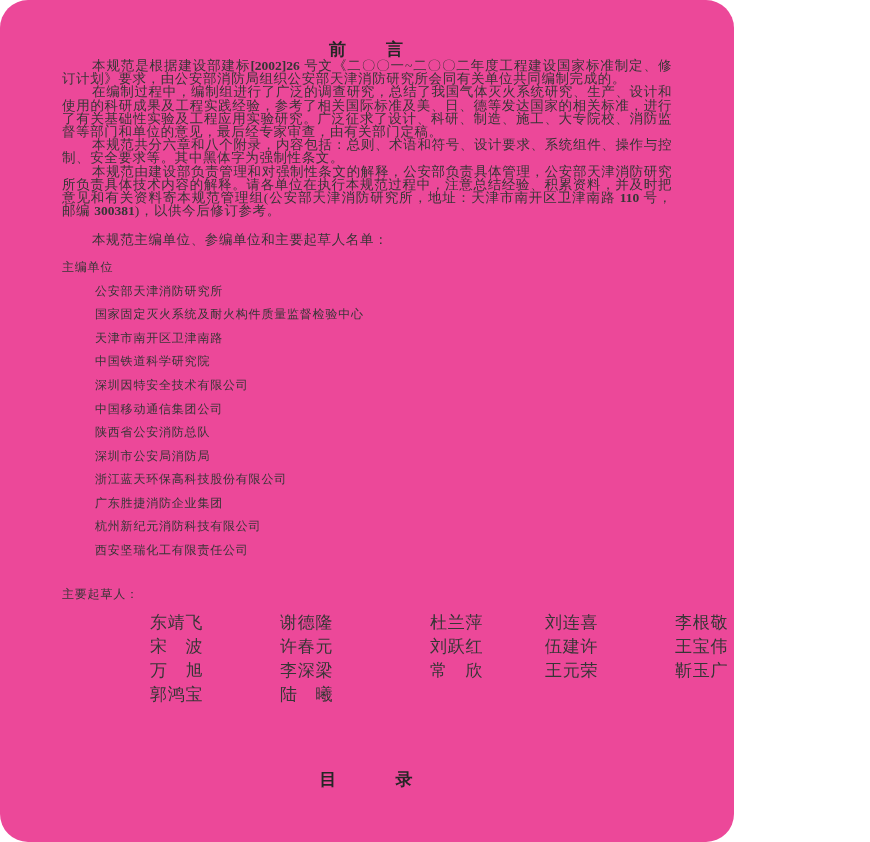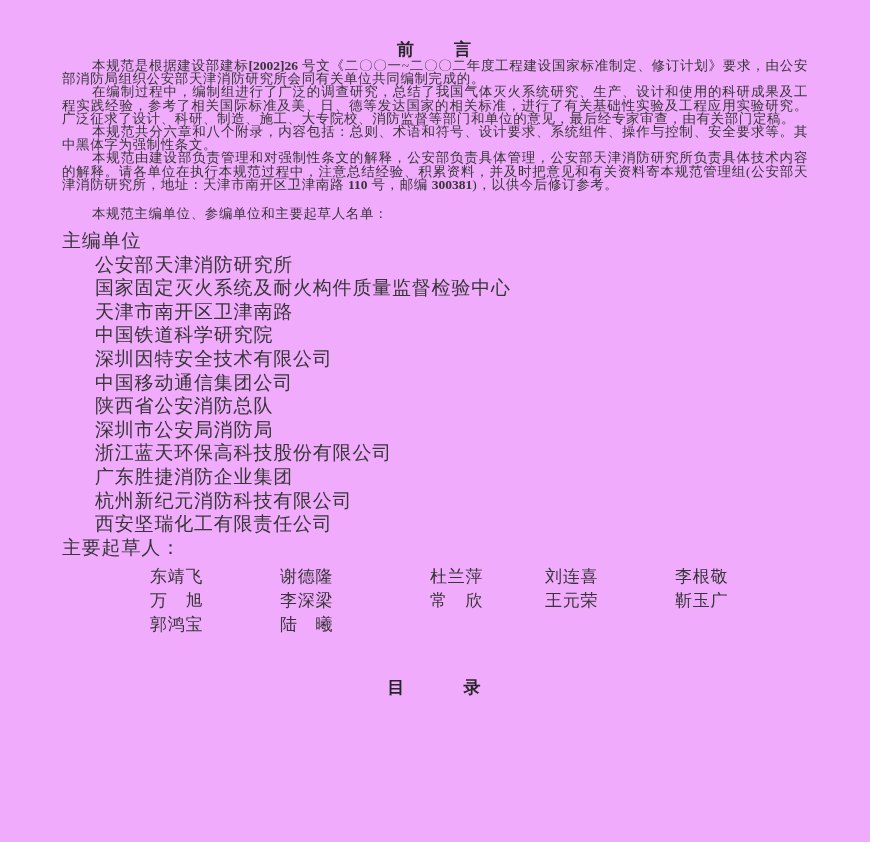--- a/index.html
+++ b/index.html
@@ -2,27 +2,28 @@
 <html><head>
 <meta charset="utf-8">
 <style>
   html, body {
     margin: 0;
     padding: 0;
     background: #ffffff;
   }
   .page {
     position: relative;
-    width: 870px;
+    width: 734px;
     height: 842px;
-    background: #f0abfc;
+    background: #ec4899;
     overflow: hidden;
     font-family: "Liberation Serif", "DejaVu Serif", serif;
     color: #333333;
     box-sizing: border-box;
+    border-radius: 28px;
   }
   .content {
     padding: 0 62px;
   }
   .doc-title {
     margin: 0;
     padding-top: 41px;
     text-align: center;
     font-size: 17px;
     font-weight: bold;
@@ -48,49 +49,50 @@
   .units-intro {
     margin-top: 16px;
   }
   .units {
     margin-top: 9px;
   }
   .unit-row {
     height: 23.6px;
     display: flex;
     align-items: center;
-    font-size: 19px;
+    font-size: 12px;
     letter-spacing: 0.8px;
     color: #363636;
     white-space: nowrap;
   }
   .unit-row.indent {
     padding-left: 33px;
   }
   .drafters {
+    margin-top: 20px;
   }
   .names-grid {
     margin-top: 5px;
   }
   .names-row {
     display: grid;
     grid-template-columns: 130px 150px 115px 130px 1fr;
     padding-left: 88px;
     height: 24px;
     align-items: center;
   }
   .name-cell {
     font-size: 17px;
     letter-spacing: 0.8px;
     color: #363636;
     white-space: nowrap;
   }
   .footer-title {
     padding-top: 0;
-    margin-top: 42px;
+    margin-top: 64px;
   }
 </style>
 </head>
 <body>
 
 <div class="page">
 
   <h1 class="doc-title">前　　言</h1>
 
   <div class="content">
@@ -124,20 +126,27 @@
       <div class="unit-row">主要起草人：</div>
       <div class="names-grid">
         <div class="names-row">
           <span class="name-cell">东靖飞</span>
           <span class="name-cell">谢德隆</span>
           <span class="name-cell">杜兰萍</span>
           <span class="name-cell">刘连喜</span>
           <span class="name-cell">李根敬</span>
         </div>
         <div class="names-row">
+          <span class="name-cell">宋　波</span>
+          <span class="name-cell">许春元</span>
+          <span class="name-cell">刘跃红</span>
+          <span class="name-cell">伍建许</span>
+          <span class="name-cell">王宝伟</span>
+        </div>
+        <div class="names-row">
           <span class="name-cell">万　旭</span>
           <span class="name-cell">李深梁</span>
           <span class="name-cell">常　欣</span>
           <span class="name-cell">王元荣</span>
           <span class="name-cell">靳玉广</span>
         </div>
         <div class="names-row">
           <span class="name-cell">郭鸿宝</span>
           <span class="name-cell">陆　曦</span>
           <span class="name-cell"></span>

